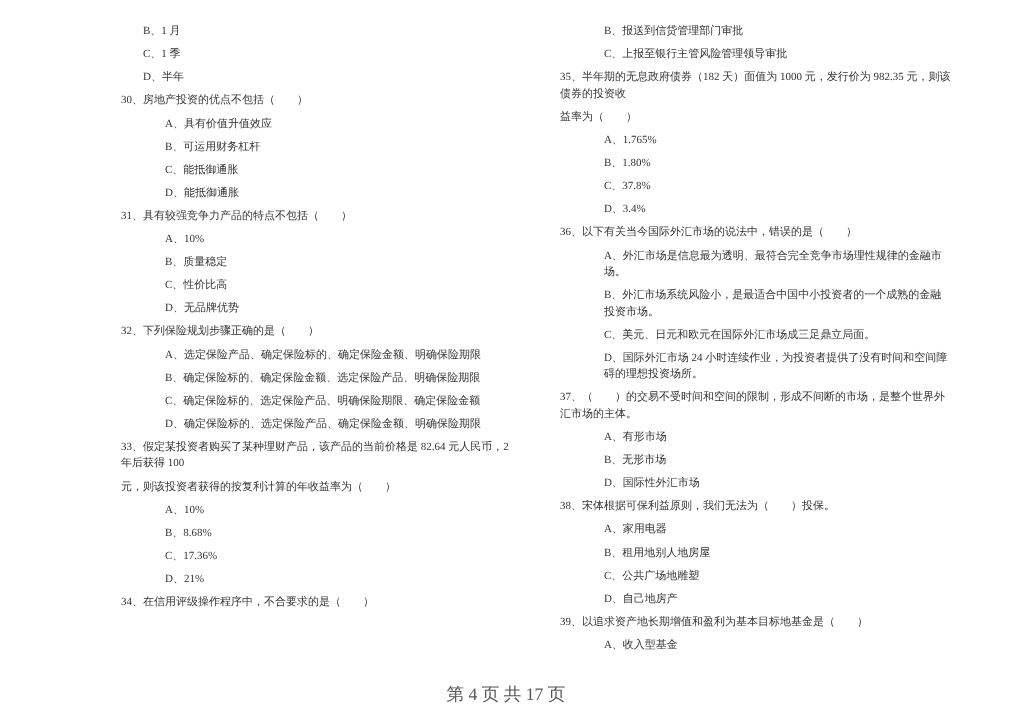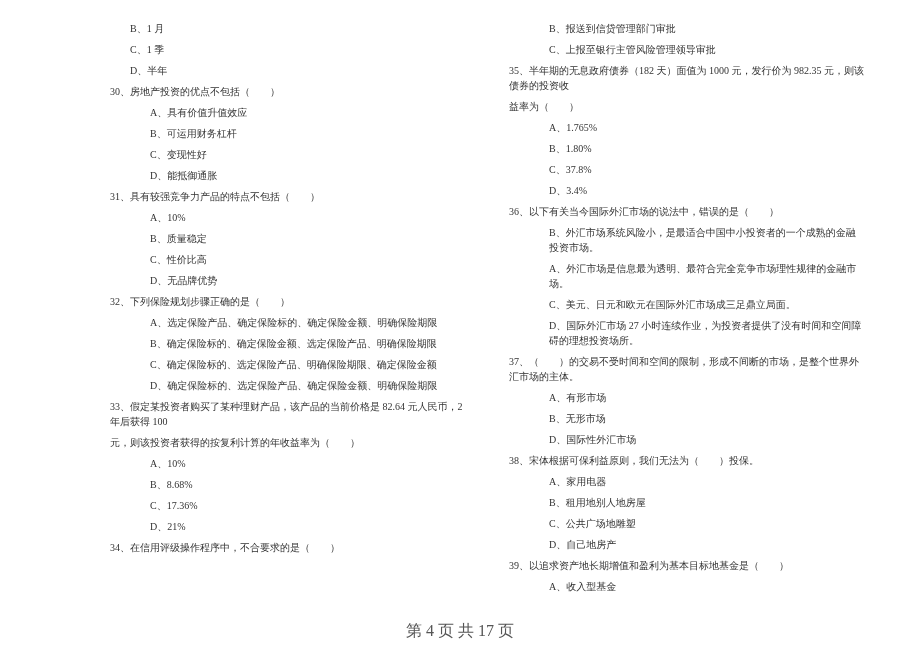--- a/index.html
+++ b/index.html
@@ -62,21 +62,21 @@
 
 <div class="page">
   <div class="column col-left">
     <div class="option">B、1 月</div>
     <div class="option">C、1 季</div>
     <div class="option">D、半年</div>
 
     <div class="question">30、房地产投资的优点不包括（　　）</div>
     <div class="option opt-indent">A、具有价值升值效应</div>
     <div class="option opt-indent">B、可运用财务杠杆</div>
-    <div class="option opt-indent">C、变现性好</div>
+    <div class="option opt-indent">C、能抵御通胀</div>
     <div class="option opt-indent">D、能抵御通胀</div>
 
     <div class="question">31、具有较强竞争力产品的特点不包括（　　）</div>
     <div class="option opt-indent">A、10%</div>
     <div class="option opt-indent">B、质量稳定</div>
     <div class="option opt-indent">C、性价比高</div>
     <div class="option opt-indent">D、无品牌优势</div>
 
     <div class="question">32、下列保险规划步骤正确的是（　　）</div>
     <div class="option opt-indent">A、选定保险产品、确定保险标的、确定保险金额、明确保险期限</div>
@@ -99,24 +99,24 @@
     <div class="option opt-indent">C、上报至银行主管风险管理领导审批</div>
 
     <div class="question">35、半年期的无息政府债券（182 天）面值为 1000 元，发行价为 982.35 元，则该债券的投资收</div>
     <div class="question-cont">益率为（　　）</div>
     <div class="option opt-indent">A、1.765%</div>
     <div class="option opt-indent">B、1.80%</div>
     <div class="option opt-indent">C、37.8%</div>
     <div class="option opt-indent">D、3.4%</div>
 
     <div class="question">36、以下有关当今国际外汇市场的说法中，错误的是（　　）</div>
+    <div class="option opt-indent">A、外汇市场是信息最为透明、最符合完全竞争市场理性规律的金融市场。</div>
     <div class="option opt-indent">B、外汇市场系统风险小，是最适合中国中小投资者的一个成熟的金融投资市场。</div>
-    <div class="option opt-indent">A、外汇市场是信息最为透明、最符合完全竞争市场理性规律的金融市场。</div>
     <div class="option opt-indent">C、美元、日元和欧元在国际外汇市场成三足鼎立局面。</div>
-    <div class="option opt-indent">D、国际外汇市场 27 小时连续作业，为投资者提供了没有时间和空间障碍的理想投资场所。</div>
+    <div class="option opt-indent">D、国际外汇市场 24 小时连续作业，为投资者提供了没有时间和空间障碍的理想投资场所。</div>
 
     <div class="question">37、（　　）的交易不受时间和空间的限制，形成不间断的市场，是整个世界外汇市场的主体。</div>
     <div class="option opt-indent">A、有形市场</div>
     <div class="option opt-indent">B、无形市场</div>
     <div class="option opt-indent">D、国际性外汇市场</div>
 
     <div class="question">38、宋体根据可保利益原则，我们无法为（　　）投保。</div>
     <div class="option opt-indent">A、家用电器</div>
     <div class="option opt-indent">B、租用地别人地房屋</div>
     <div class="option opt-indent">C、公共广场地雕塑</div>

